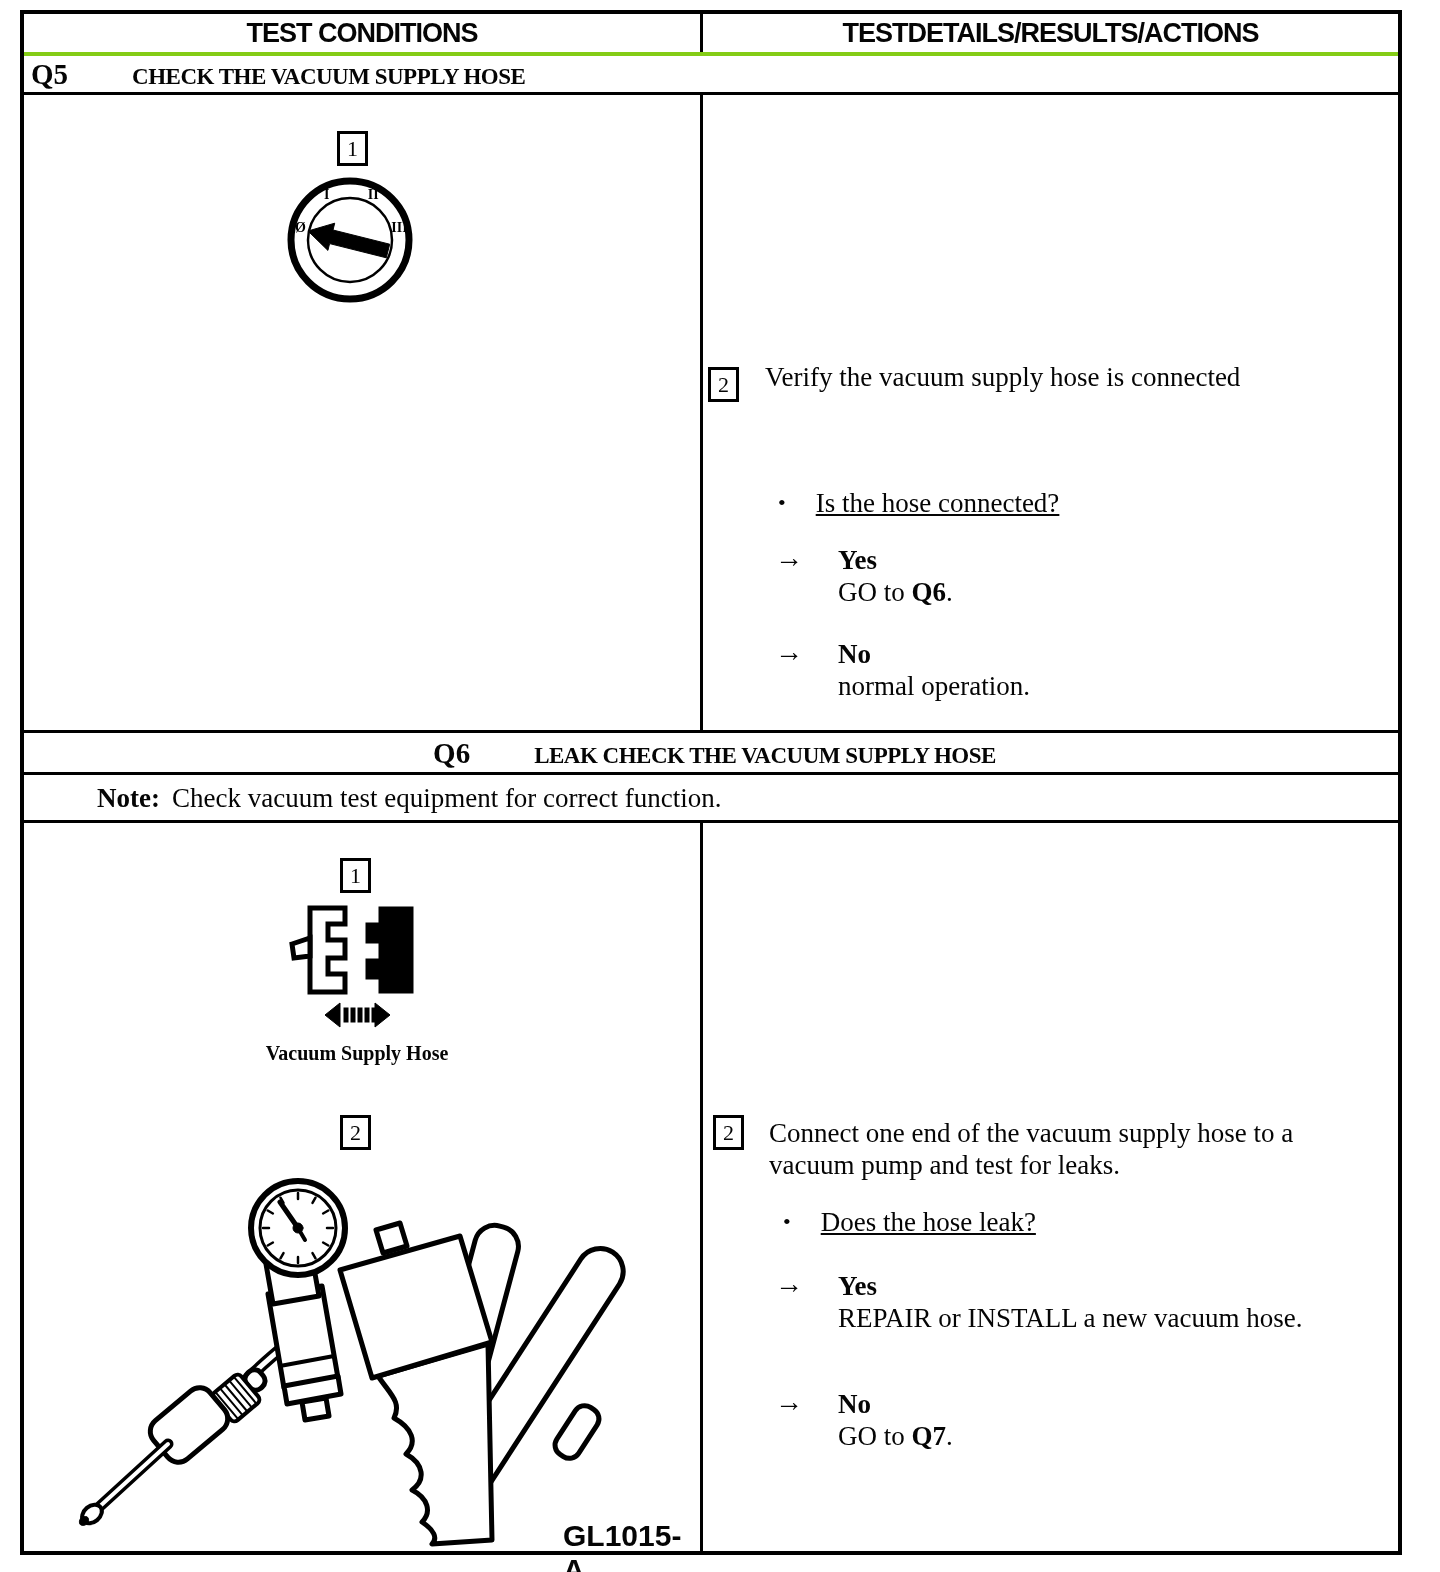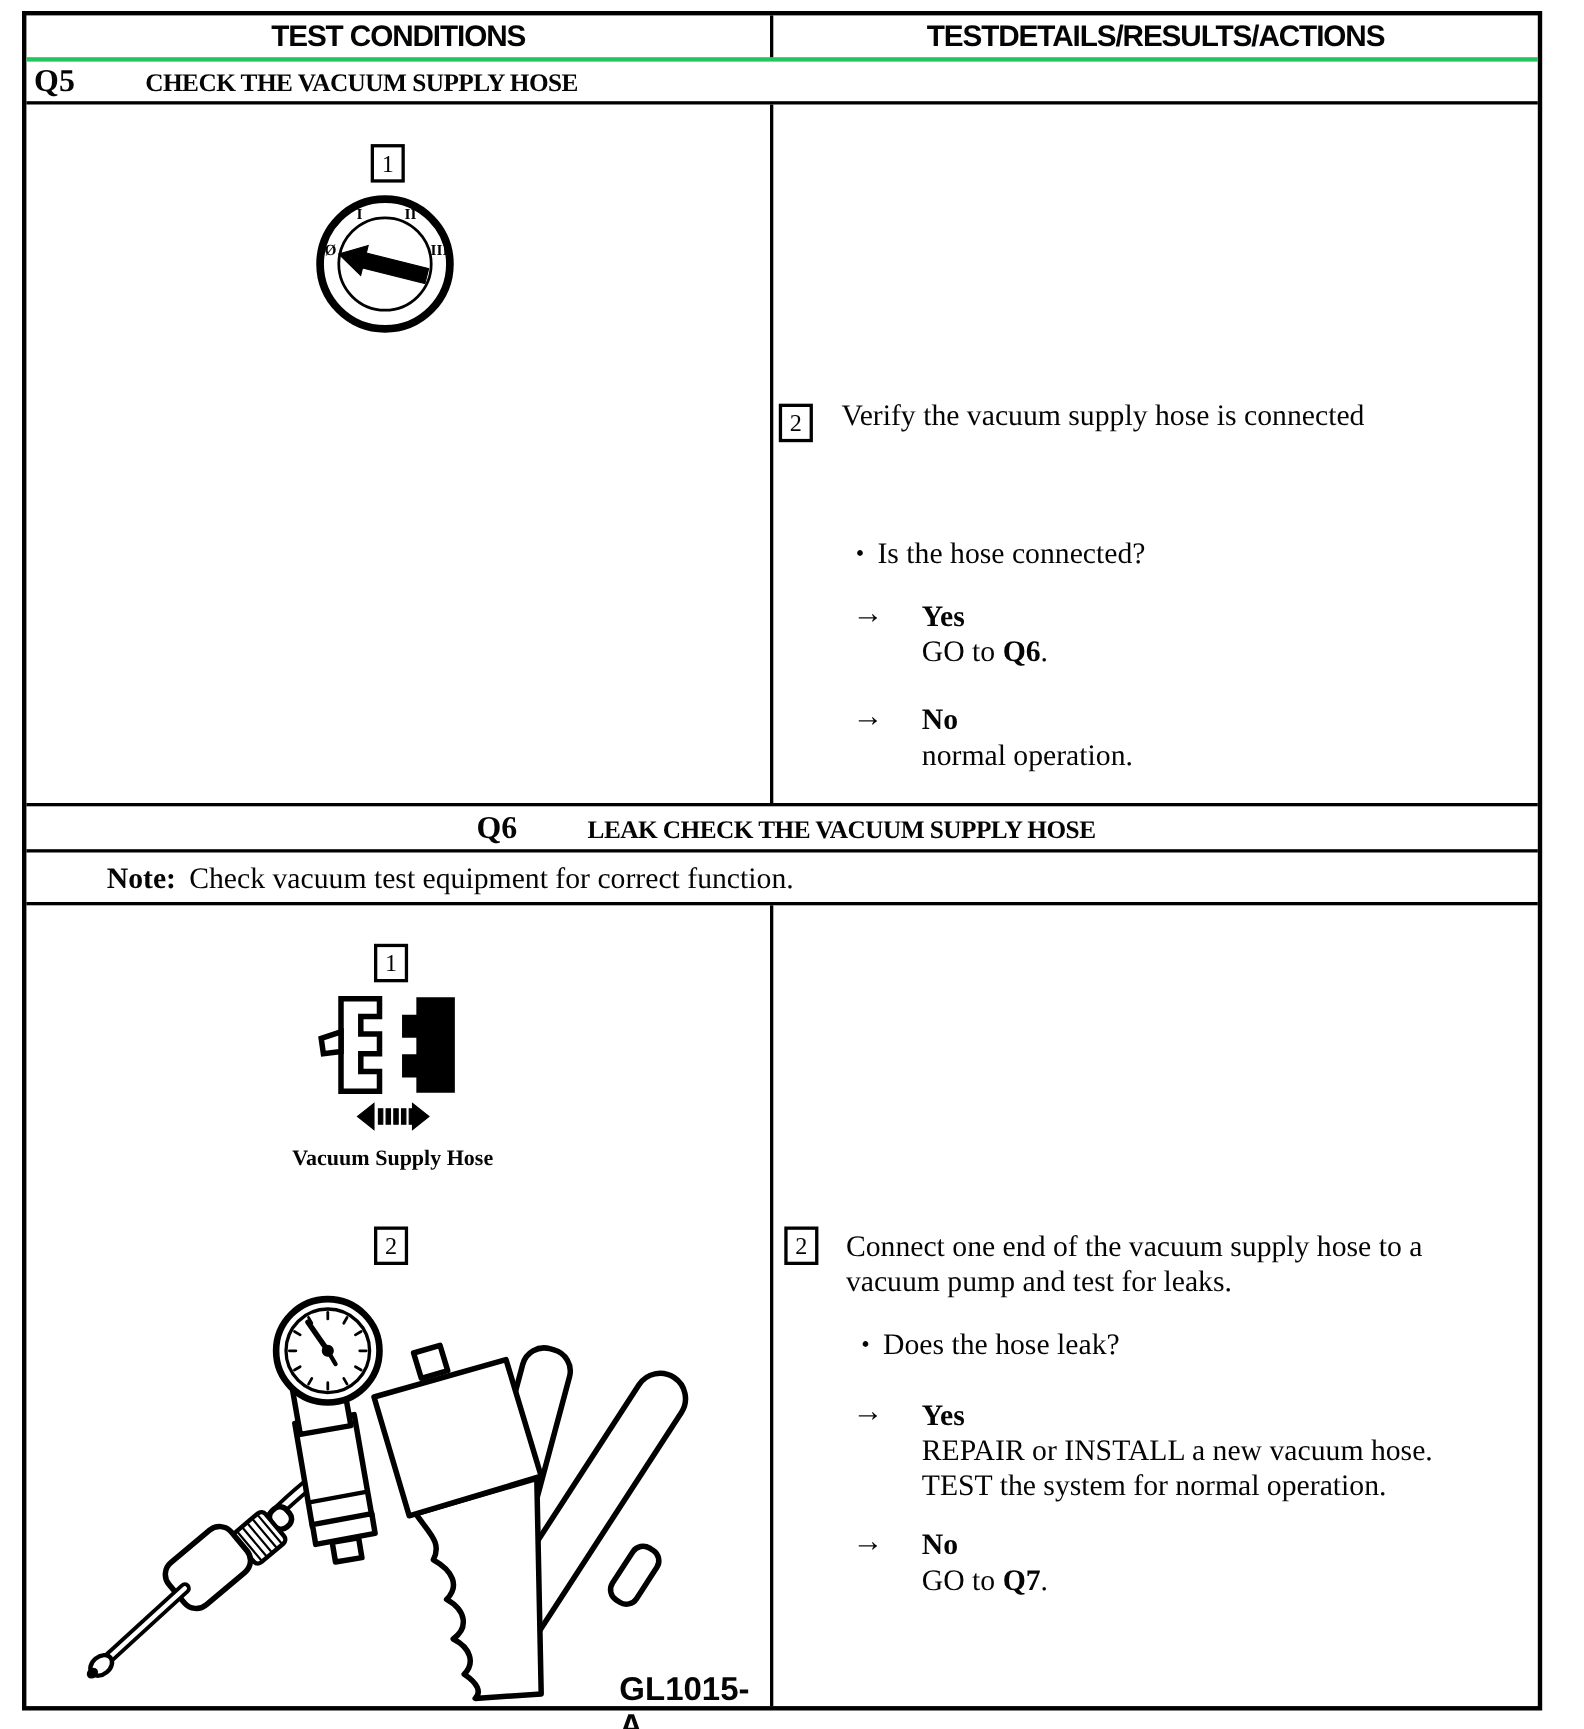--- a/index.html
+++ b/index.html
@@ -3,38 +3,38 @@
 <meta charset="utf-8">
 <style>
   html,body{margin:0;padding:0;background:#fff;}
   body{width:1440px;height:1572px;position:relative;font-family:"Liberation Serif",serif;color:#050505;}
   .doc-table{position:absolute;left:20px;top:10px;width:1374px;border:4px solid #000;background:#fff;}
   .row{position:relative;border-bottom:3px solid #000;}
   .row:last-child{border-bottom:none;}
   .split{display:flex;}
   .cell-left{width:676px;border-right:3px solid #000;position:relative;}
   .cell-right{flex:1;position:relative;}
-  .header-row{height:38px;border-bottom:4px solid #22c55e;justify-content:center;}
+  .header-row{height:38px;border-bottom:4px solid #84cc16;justify-content:center;}
   .hdr-cell{display:flex;align-items:center;justify-content:center;
     font-family:"Liberation Sans",sans-serif;font-weight:bold;font-size:27px;letter-spacing:-1px;}
   .title-row{height:36px;line-height:37px;white-space:nowrap;}
   .q6-title-row{height:39px;line-height:40px;text-align:center;}
   .qid{font-weight:bold;font-size:29px;margin-left:7px;}
   .qtitle{font-weight:bold;font-size:23px;margin-left:64px;letter-spacing:-0.5px;}
   .note-row{height:45px;line-height:46px;font-size:27px;padding-left:73px;white-space:nowrap;}
   .note-label{font-weight:bold;}
   .note-text{margin-left:12px;margin-top:40px;}
   .q5-body{height:635px;}
   .q6-body{height:728px;}
   .stepbox{position:absolute;width:25px;height:29px;border:3px solid #000;text-align:center;
     font-size:22px;line-height:30px;background:#fff;}
   .bodytext{position:absolute;font-size:27px;line-height:32px;white-space:nowrap;}
   .bullet-row{position:absolute;display:flex;font-size:27px;white-space:nowrap;}
   .bullet-glyph{font-size:22px;line-height:30px;}
-  .bullet-text{margin-left:12px;}
+  .bullet-text{margin-left:30px;text-decoration:underline;}
   .answer{position:absolute;font-size:27px;line-height:32px;white-space:nowrap;}
   .ans-arrow{position:absolute;left:0;top:-2px;font-size:28px;}
   .ans-content{margin-left:63px;}
   .ans-label{font-weight:bold;}
   .fig-caption{position:absolute;font-weight:bold;font-size:20px;text-align:center;white-space:nowrap;}
   .fig-code{position:absolute;font-family:"Liberation Sans",sans-serif;font-weight:bold;font-size:30px;}
   svg{position:absolute;overflow:visible;}
   svg .ln{stroke:#000;fill:none;}
   svg .wfill{fill:#fff;stroke:#000;}
   svg .bfill{fill:#000;stroke:#000;}
@@ -192,21 +192,20 @@
       </div>
       <div class="bullet-row" style="left:80px;top:384px;">
         <span class="bullet-glyph">•</span>
         <span class="bullet-text">Does the hose leak?</span>
       </div>
       <div class="answer" style="left:72px;top:447px;">
         <span class="ans-arrow">→</span>
         <div class="ans-content">
           <div class="ans-label">Yes</div>
           <div>REPAIR or INSTALL a new vacuum hose.</div>
-          <div>TEST the system for normal operation.</div>
         </div>
       </div>
       <div class="answer" style="left:72px;top:565px;">
         <span class="ans-arrow">→</span>
         <div class="ans-content">
           <div class="ans-label">No</div>
           <div><span>GO to </span><b>Q7</b><span>.</span></div>
         </div>
       </div>
     </div>

